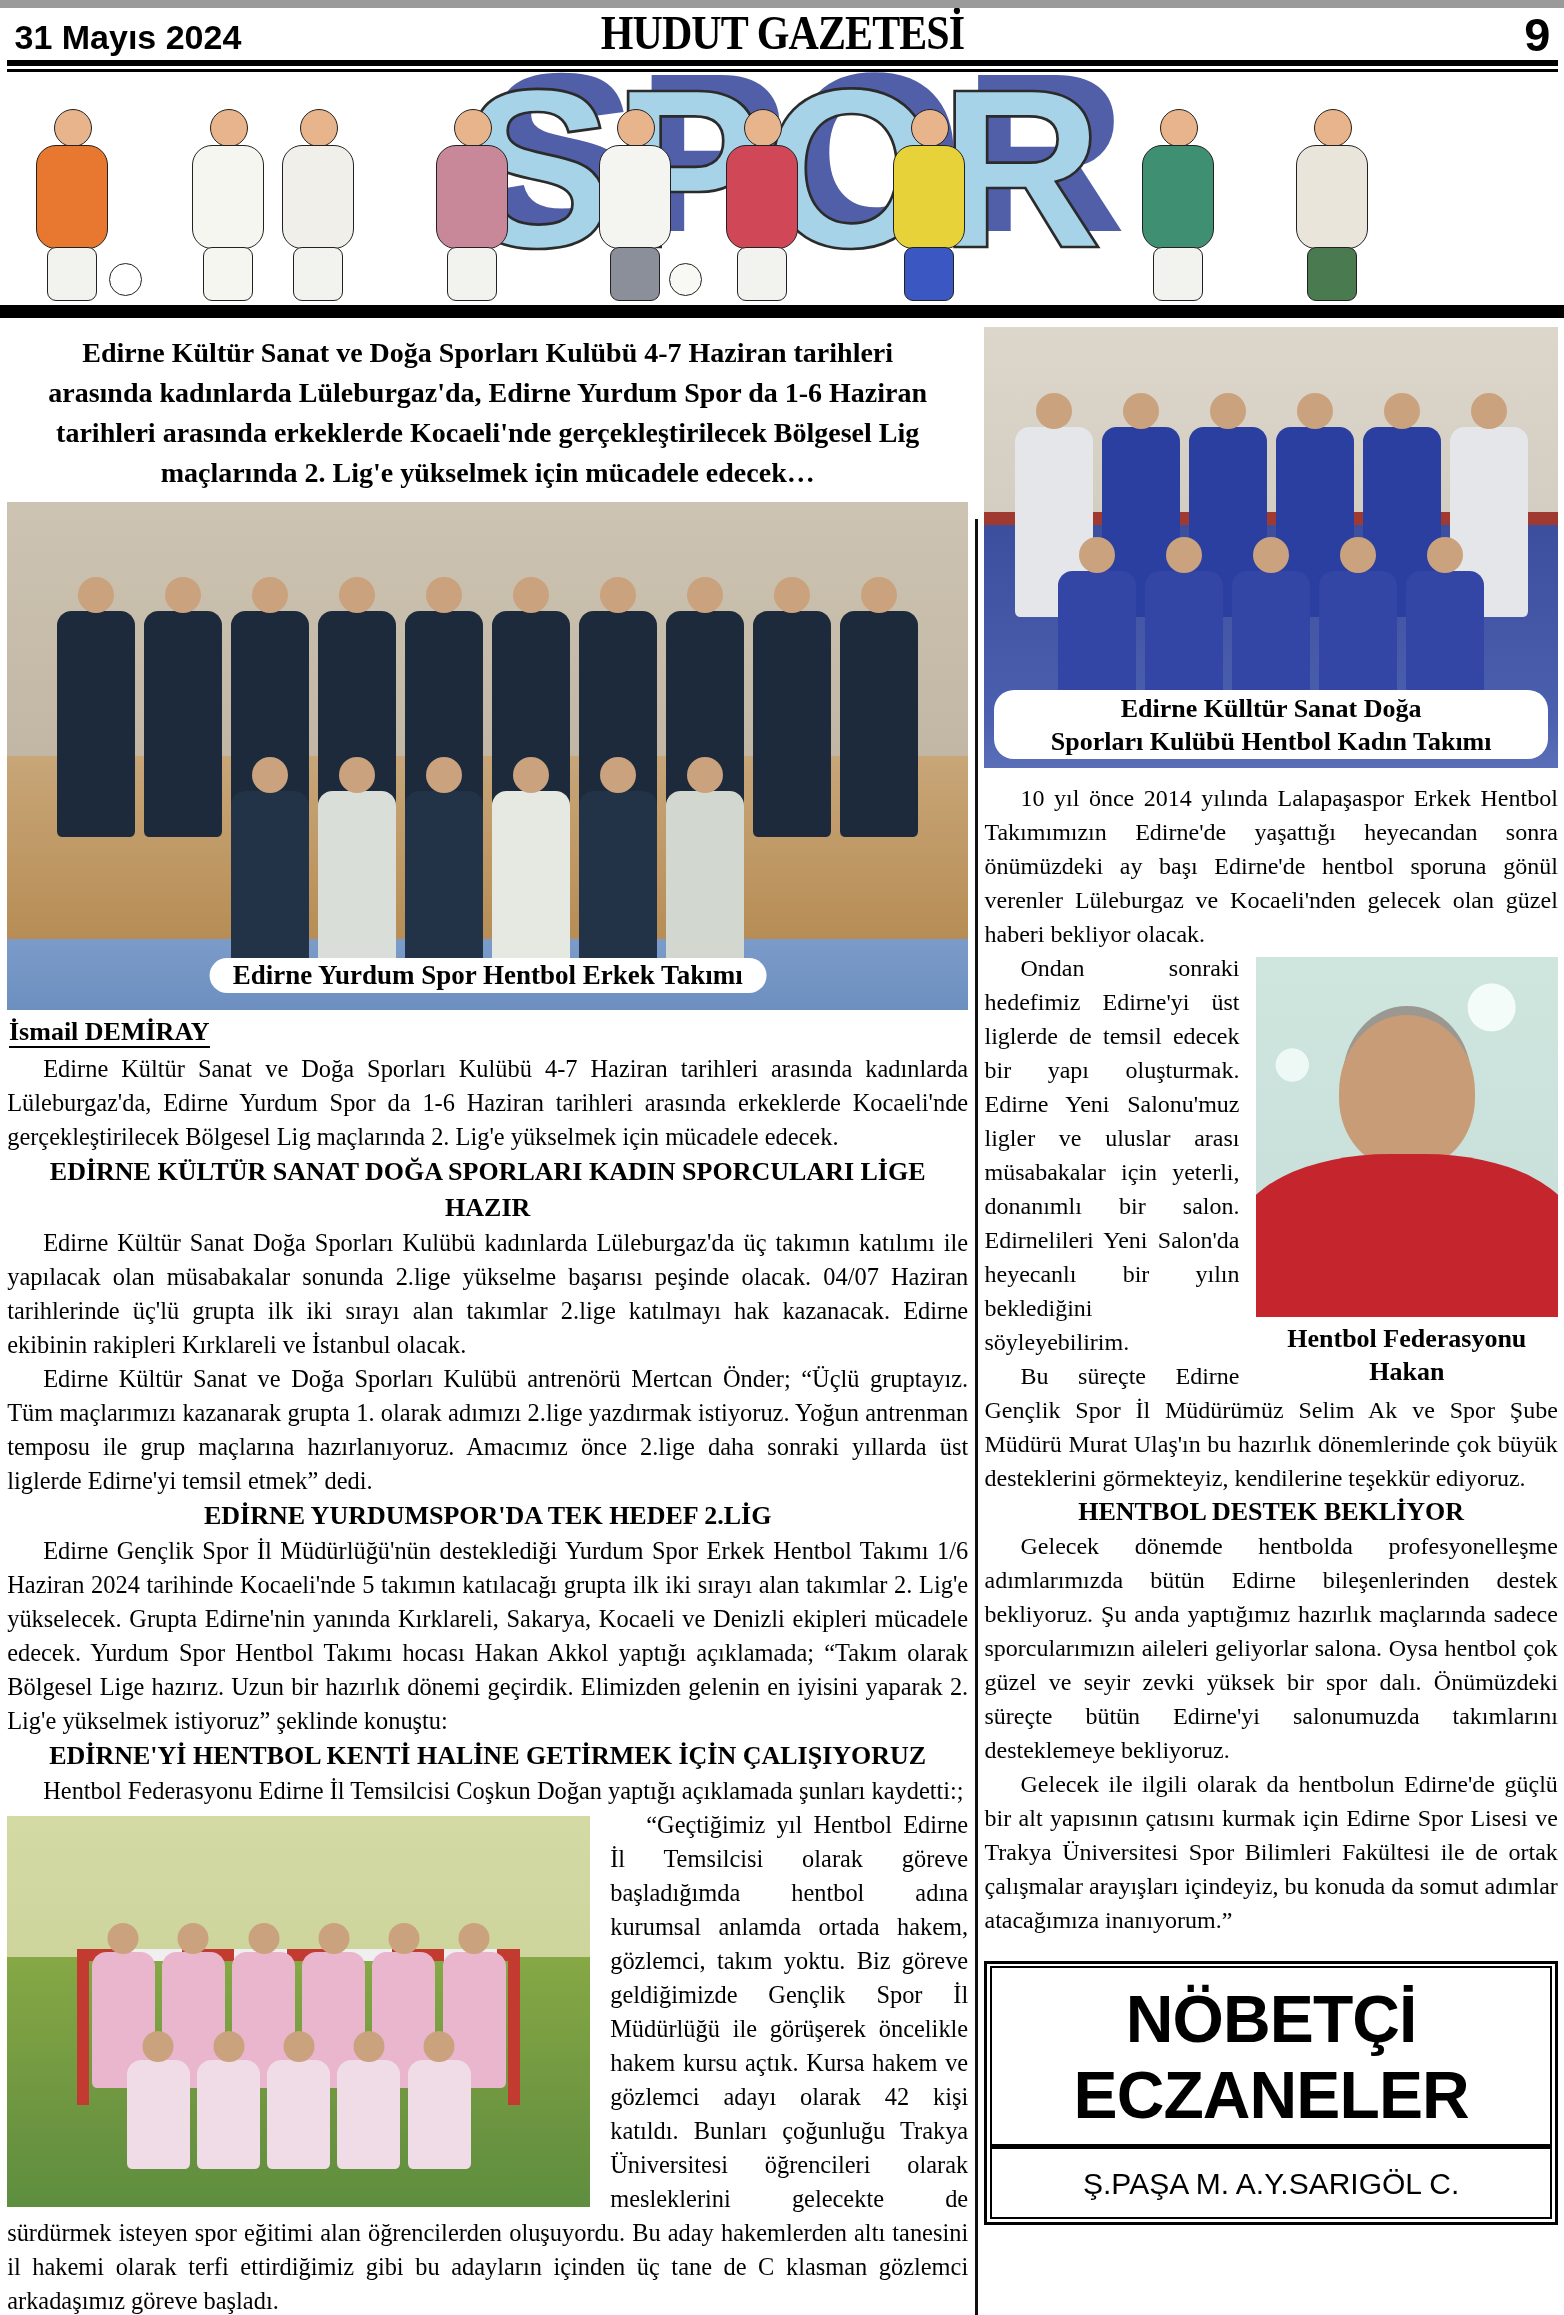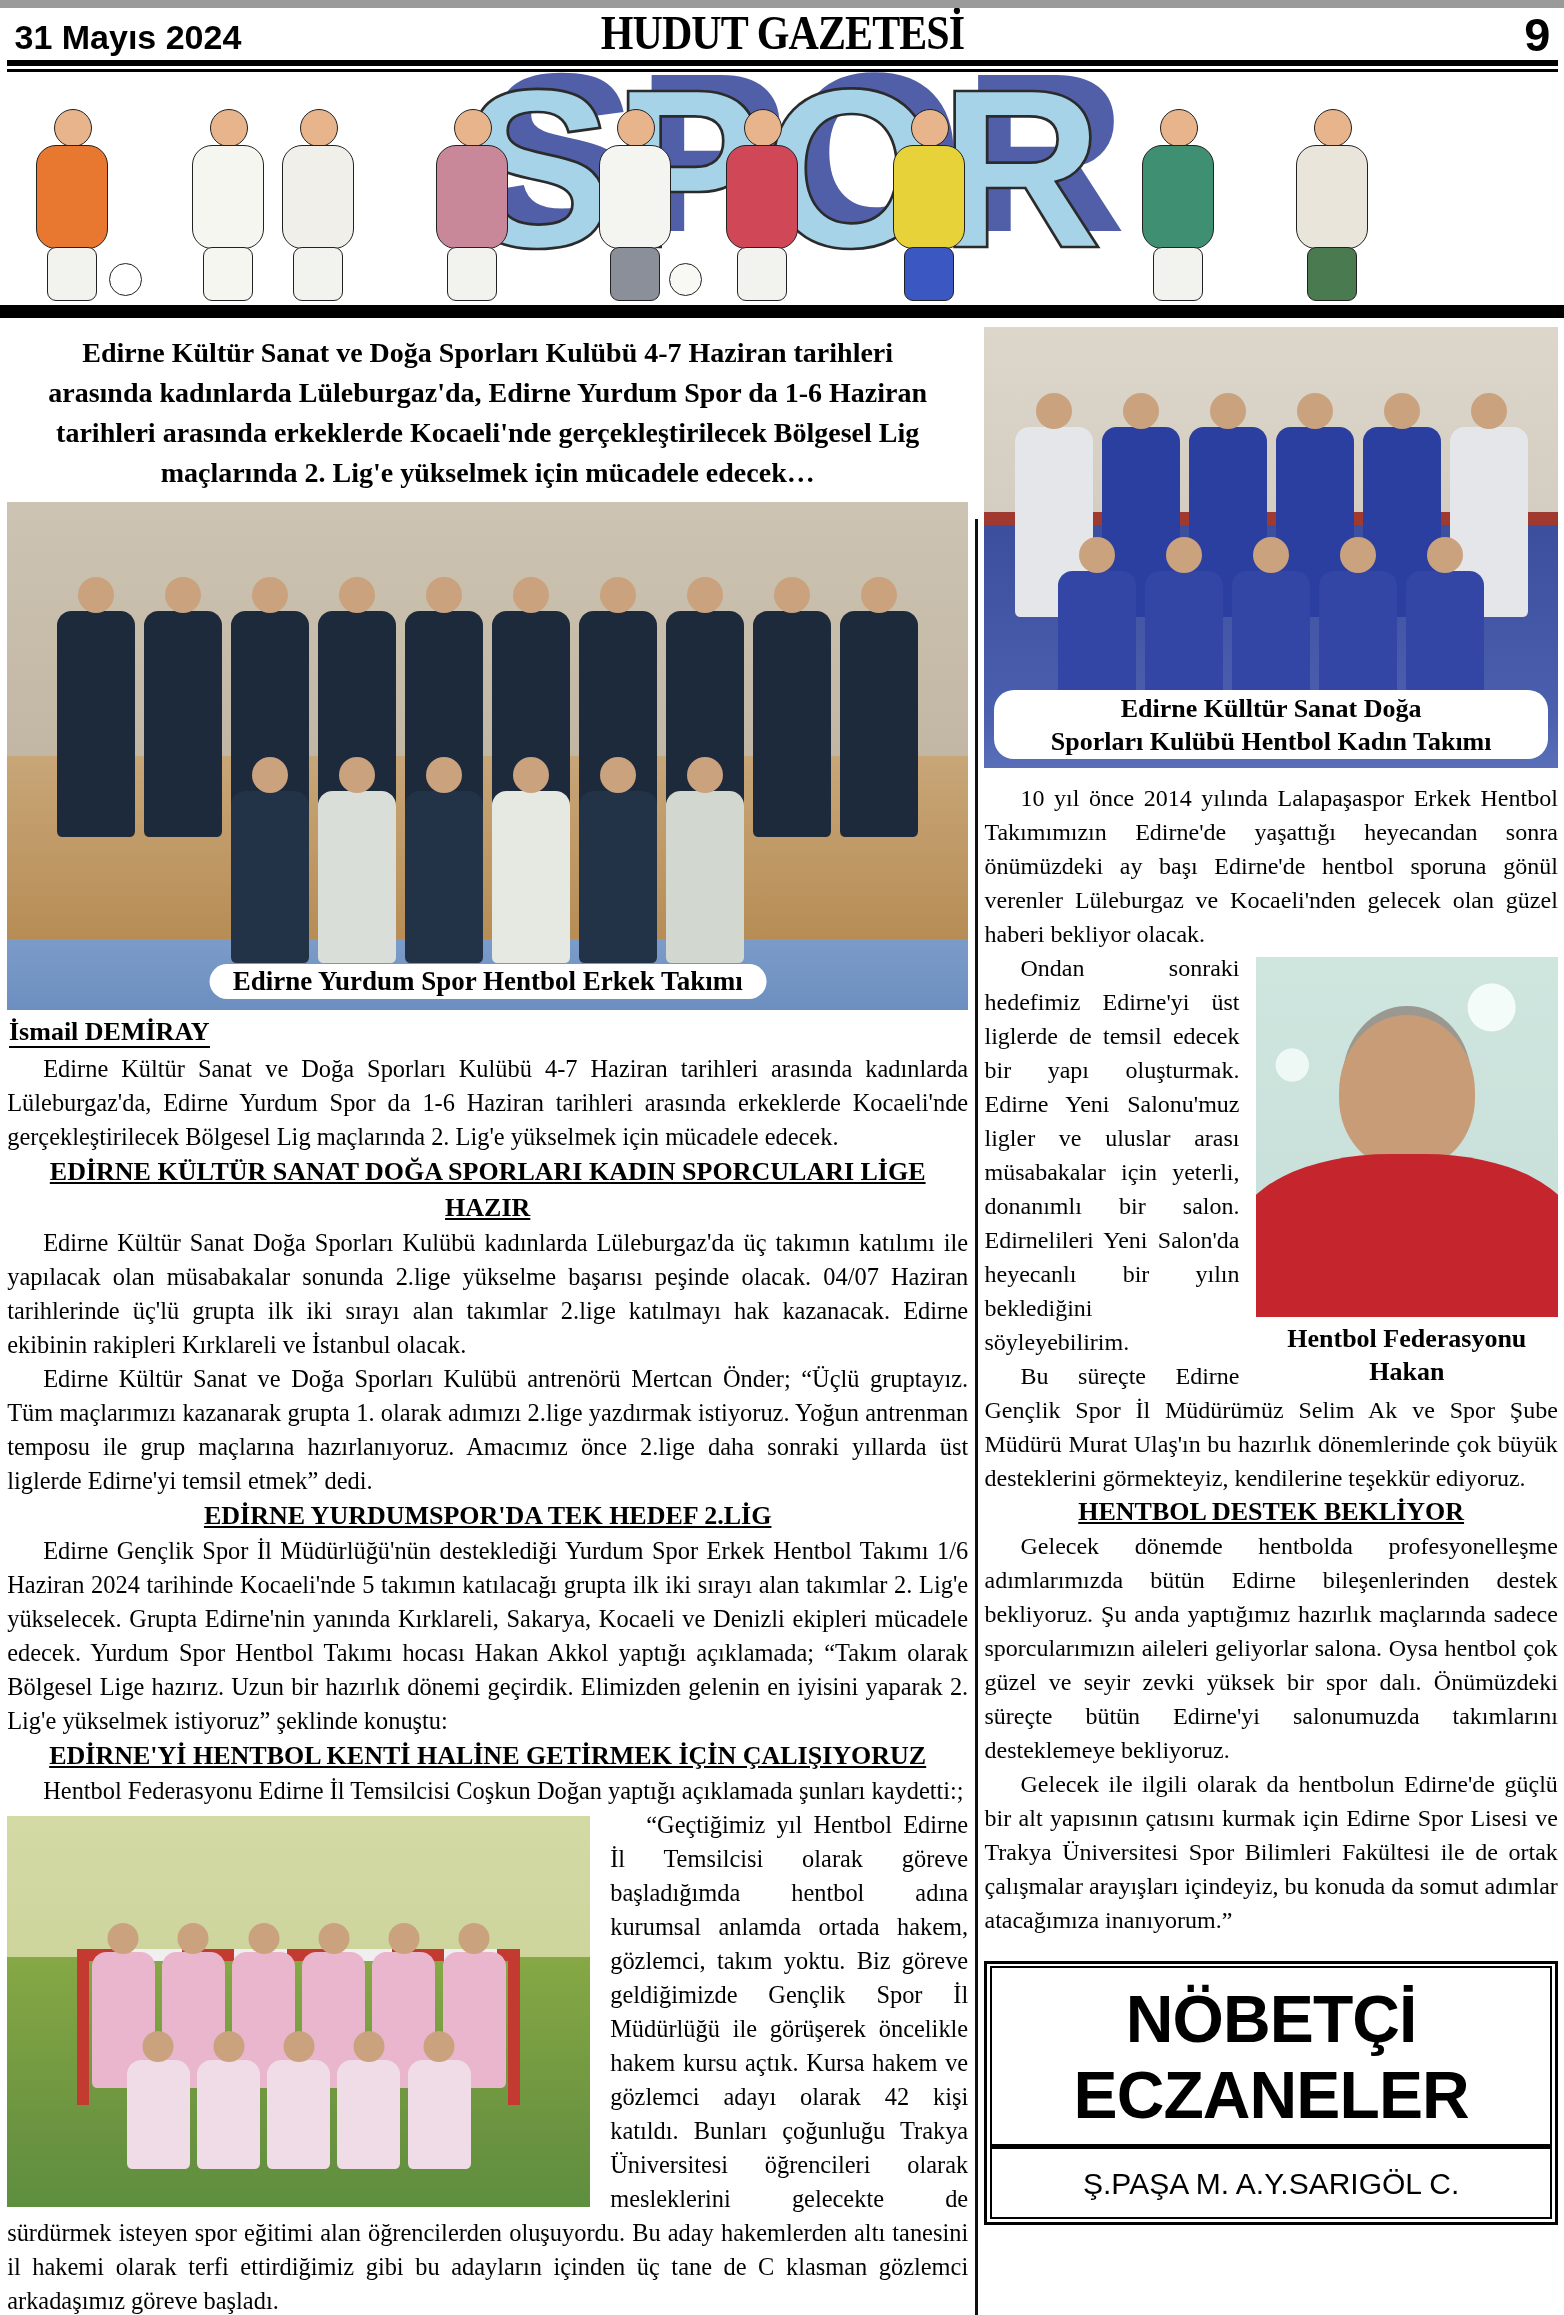--- a/index.html
+++ b/index.html
@@ -60,21 +60,21 @@
   .pl::before{content:"";position:absolute;top:-34px;left:50%;transform:translateX(-50%);
               width:36px;height:36px;border-radius:50%;background:#caa27e;}
 
   
   .photo.men{height:508px;margin:0 0 5.4px 0;
     background:linear-gradient(180deg,#cdc3b2 0%,#c2b7a4 50%,#c8a678 50%,#b78d55 86%,#7b9cc9 86%,#6d8fc0 100%);}
   .men .back{top:109px;}  .men .back .pl{height:226px;background:#1d2a3c;}
   .men .front{top:289px;} .men .front .pl{height:172px;background:#223247;}
   .men .front .pl:nth-child(2){background:#d9ded8;} .men .front .pl:nth-child(4){background:#e6e9e2;}
   .men .front .pl:nth-child(6){background:#d2d8cf;}
-  .men .bubble{bottom:11px;}
+  .men .bubble{bottom:17px;}
 
   
   .photo.women{height:441px;
     background:linear-gradient(180deg,#ddd6cb 0%,#d4cdc2 42%,#a03a30 42%,#a03a30 45%,#3c4f9e 45%,#4a5fae 88%,#5a6fb8 100%);}
   .women .back{top:100px;} .women .back .pl{height:190px;background:#2a3fa0;}
   .women .back .pl:nth-child(1),.women .back .pl:nth-child(6){background:#e4e6ea;}
   .women .front{top:244px;} .women .front .pl{height:136px;background:#3346a6;}
   .women .bubble{bottom:9px;white-space:normal;width:507px;font-size:26px;line-height:33px;}
 
   
@@ -99,21 +99,21 @@
     width:136px;height:154px;border-radius:50% 50% 46% 46%;background:#c79c76;
     box-shadow:0 -12.7px 0 -3.6px #9a9890;}
   .pphoto::after{content:"";position:absolute;left:-18px;right:-18px;bottom:-9px;height:172px;
     border-radius:45% 45% 0 0;background:#c5262e;}
   .pcap{font-weight:bold;font-size:26px;line-height:33px;text-align:center;padding-top:5.4px;}
 
   
   .byline{font-weight:bold;font-size:26px;padding:1.8px 0 5.4px 1.8px;}
   .byline span{border-bottom:2.7px solid #000;}
   .para{font-size:24.4px;line-height:34px;text-align:justify;text-indent:36px;}
-  .subhead{font-weight:bold;font-size:26px;text-align:center;line-height:36px;text-decoration:underline;}
+  .subhead{font-weight:bold;font-size:26px;text-align:center;line-height:36px;}
   .colR .para{font-size:24px;line-height:34px;}
   .colR .subhead{font-size:26px;line-height:34px;}
 
   
   .pharm{border:3.6px solid #000;padding:2.7px;margin-top:23.5px;background:#fff;}
   .pharm-inner{border:2.7px solid #000;font-family:"Liberation Sans",sans-serif;}
   .ph-title{font-weight:bold;font-size:66px;text-align:center;padding:12.7px 0 11px 0;letter-spacing:-0.9px;}
   .ph-row{display:flex;border-top:5.4px solid #000;align-items:center;padding:12.7px 9px;}
   .ph-info{flex:1;text-align:center;font-size:30px;line-height:43px;}
   .clearfix::after{content:"";display:block;clear:both;}

